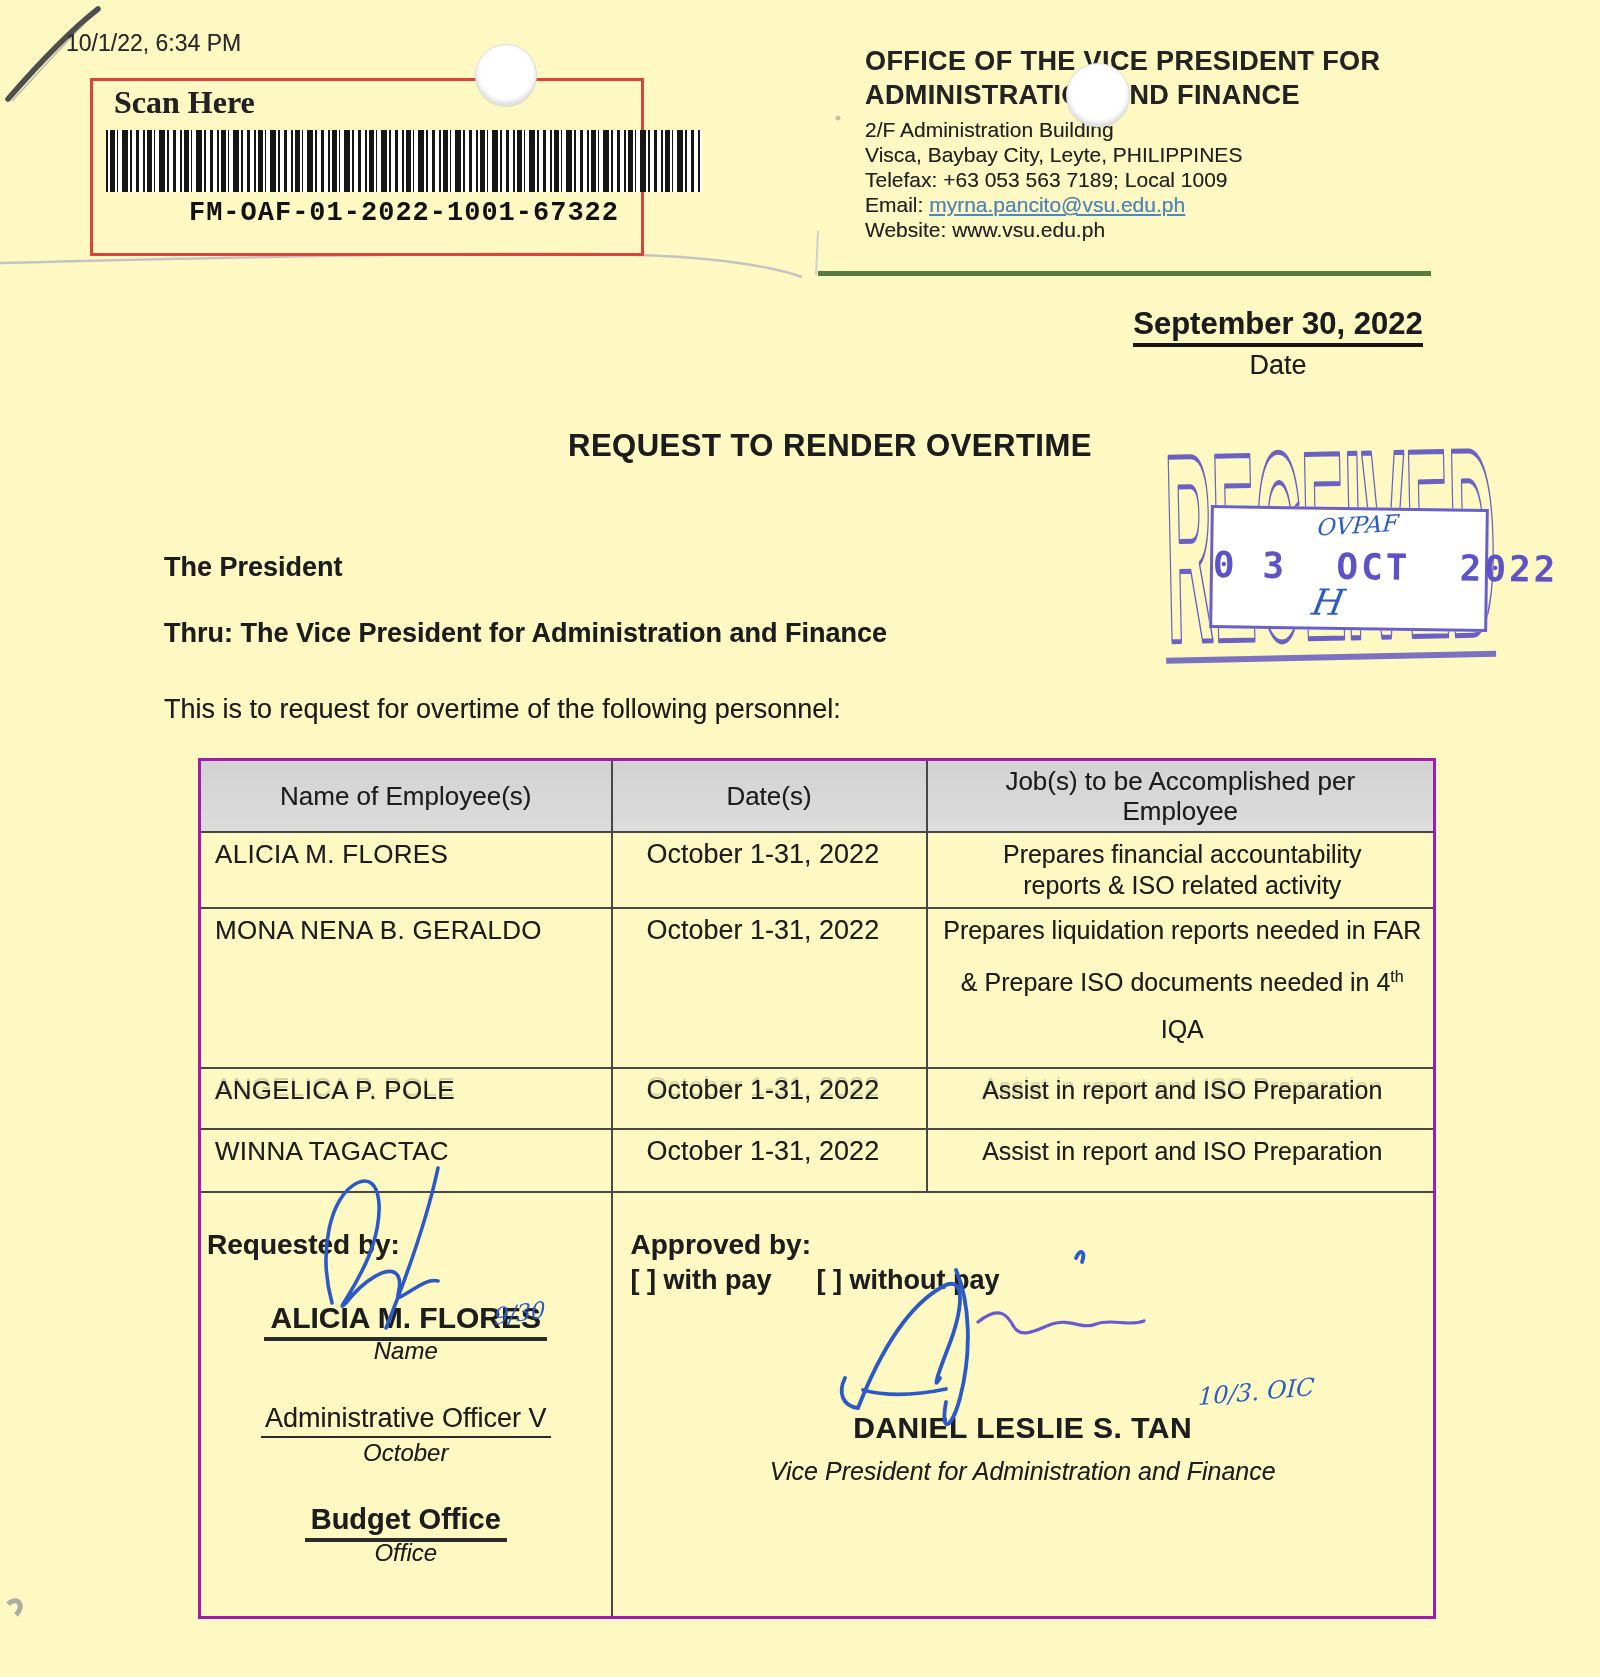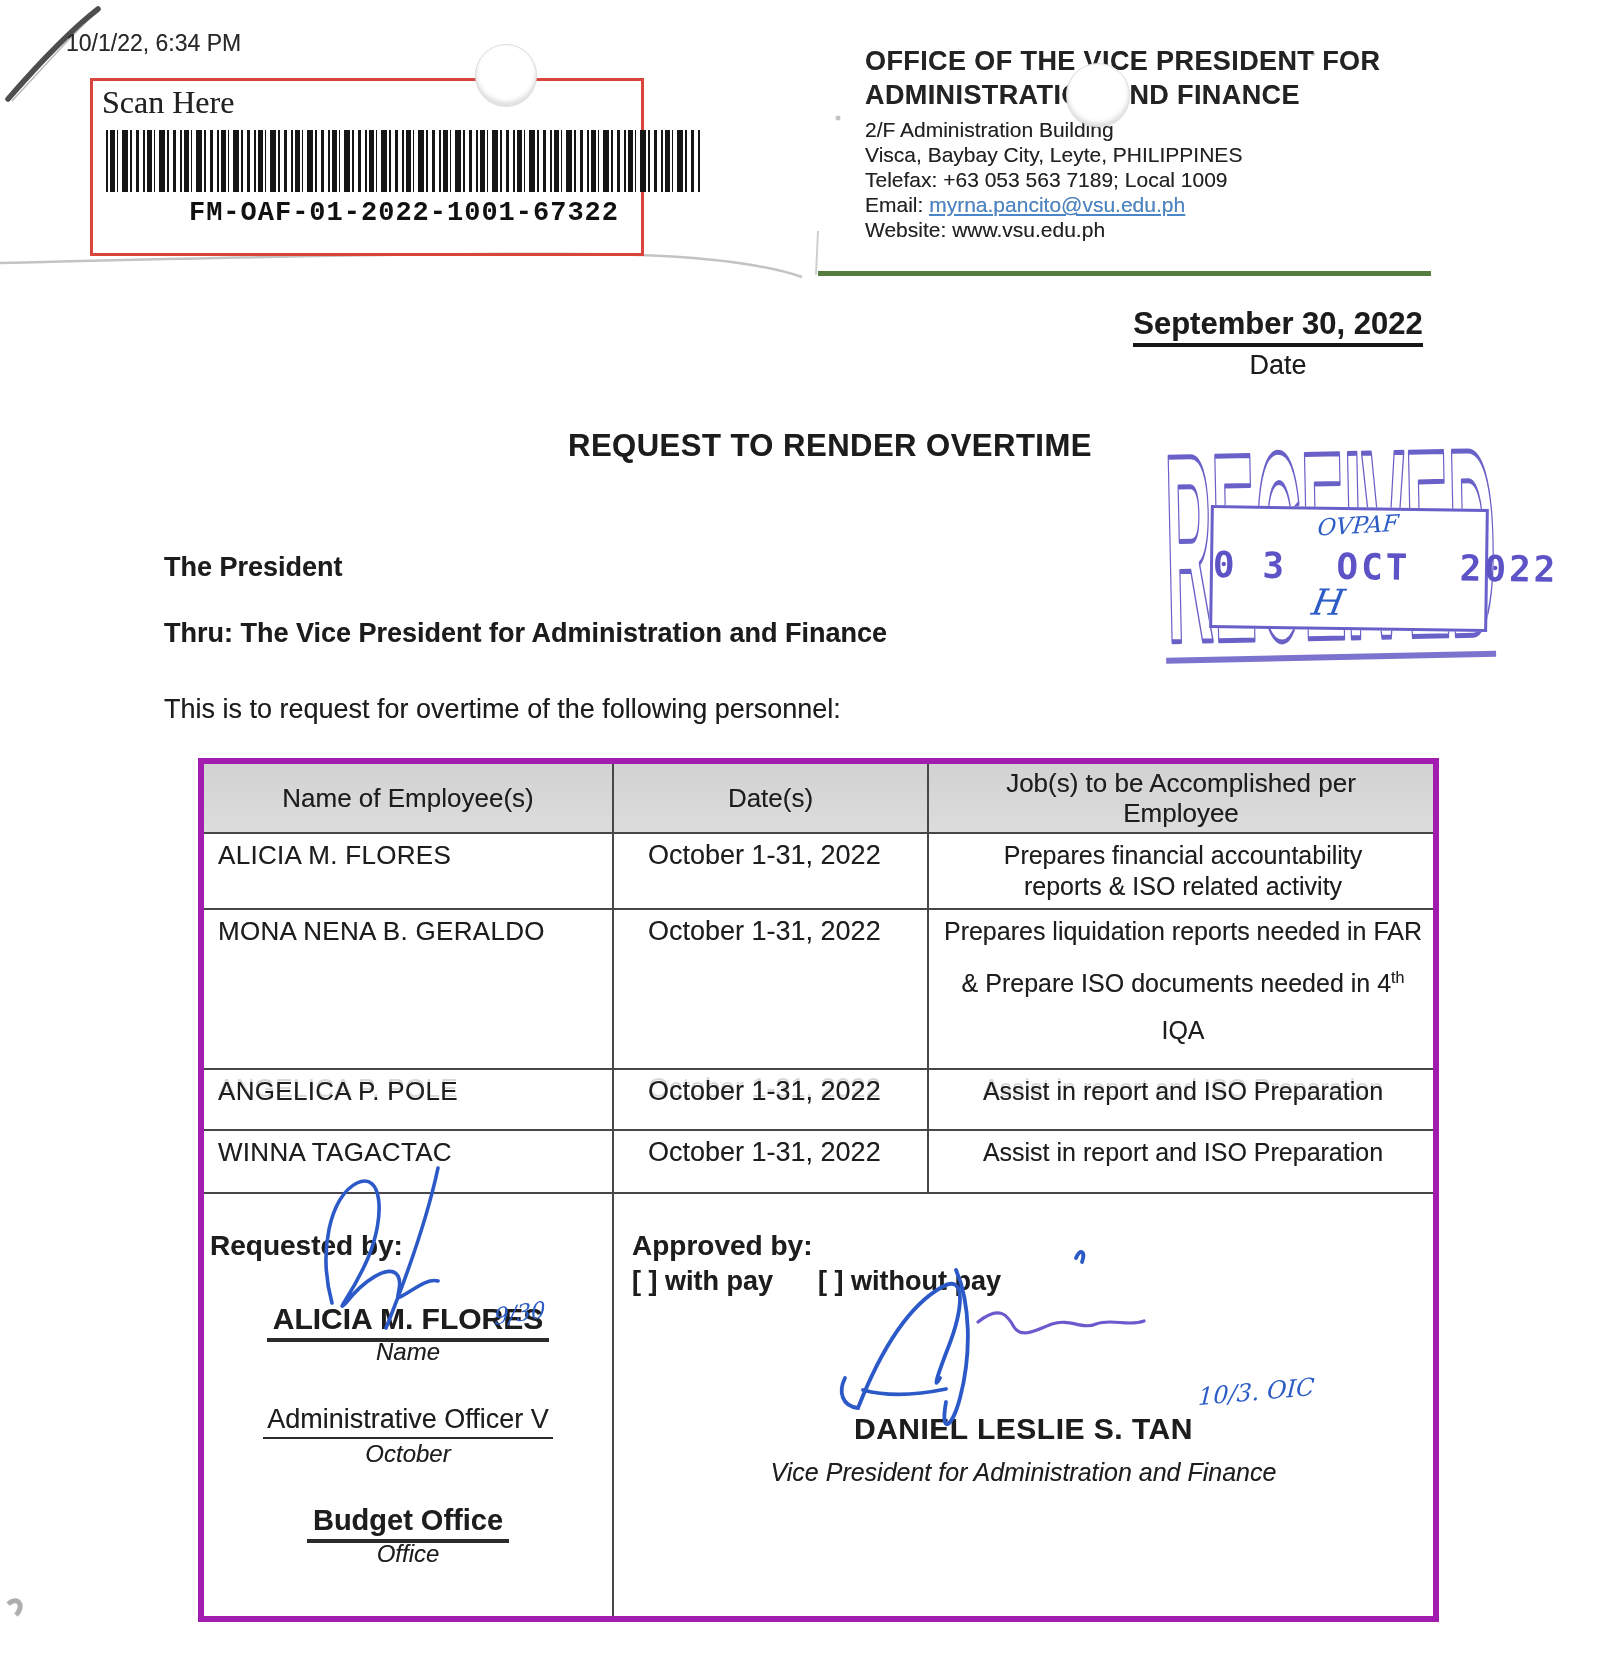--- a/index.html
+++ b/index.html
@@ -1,26 +1,26 @@
 <!DOCTYPE html>
 <html><head>
 <meta charset="utf-8">
 <style>
   html,body{margin:0;padding:0;background:#e8e8e8;}
   #page{
     position:relative;width:1600px;height:1677px;margin:0 auto;
-    background:#ffffff;overflow:hidden;
+    background:#fef9c3;overflow:hidden;
     font-family:"Liberation Sans","DejaVu Sans",sans-serif;color:#1c1c1c;
   }
   .abs{position:absolute;}
   .scan-text{text-shadow:0 0 .6px rgba(40,40,40,.45);}
   
   #timestamp{left:66px;top:30px;font-size:23px;color:#2a2a2a;}
   #scan-box{left:90px;top:78px;width:548px;height:172px;border:3px solid #d9453a;}
-  #scan-here{left:102px;top:84px;font-family:"Liberation Serif","DejaVu Serif",serif;font-size:32px;color:#222;}
+  #scan-here{left:114px;top:84px;font-family:"Liberation Serif","DejaVu Serif",serif;font-size:32px;color:#222;font-weight:bold;}
   #barcode{
     left:106px;top:130px;width:596px;height:62px;
     background:repeating-linear-gradient(90deg,
       #161616 0 2px,#fff 2px 4px,#161616 4px 9px,#fff 9px 11px,
       #161616 11px 12px,#fff 12px 16px,#161616 16px 22px,#fff 22px 24px,
       #161616 24px 26px,#fff 26px 30px,#161616 30px 33px,#fff 33px 37px);
   }
   #barcode-label{left:106px;top:198px;width:596px;text-align:center;
     font-family:"Liberation Mono","DejaVu Sans Mono",monospace;font-size:27px;font-weight:bold;color:#111;letter-spacing:1px;}
   .punch-hole{background:#fff;border:1px solid #dcdcdc;border-radius:50%;
@@ -34,21 +34,21 @@
   #date-block{left:1118px;top:306px;width:320px;text-align:center;}
   #date-value{font-size:31px;font-weight:bold;border-bottom:4px solid #161616;padding-bottom:1px;display:inline-block;}
   #date-caption{font-size:27px;margin-top:3px;}
   #doc-title{left:550px;top:428px;width:560px;text-align:center;font-size:31px;font-weight:bold;letter-spacing:.5px;}
   .body-line{left:164px;font-size:27px;}
   .bold{font-weight:bold;}
   
   #ot-table{position:absolute;left:198px;top:758px;width:1235px;border-collapse:collapse;table-layout:fixed;
     font-size:26px;color:#1d1d1d;}
   #ot-table td,#ot-table th{border:2px solid #474747;vertical-align:top;padding:6px 10px;}
-  #ot-table{border:6px solid #a21caf;padding-left:16px;}
+  #ot-table{border:3px solid #a21caf;padding-left:16px;}
   #ot-table th{background:linear-gradient(#d2d2d2,#dcdcdc);font-weight:normal;vertical-align:middle;padding:4px 30px;line-height:30px;}
   .cell-name{padding-left:14px !important;letter-spacing:.3px;}
   .cell-date{padding-left:34px !important;font-size:27px;}
   .cell-job{font-size:25px;line-height:31px;padding-left:14px !important;text-align:center;}
   .job-spaced div{margin-bottom:17px;line-height:30px;}
   sup.sup{font-size:16px;vertical-align:super;}
   .ghost{text-shadow:0 -3px 0 rgba(80,80,80,.22),0 0 .6px rgba(40,40,40,.4);}
   
   .sig-cell{position:relative;}
   .sig-label{position:absolute;font-size:28px;font-weight:bold;}

